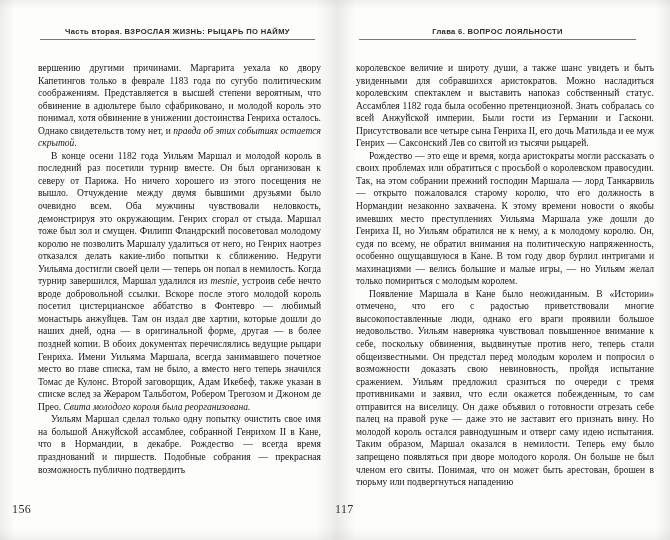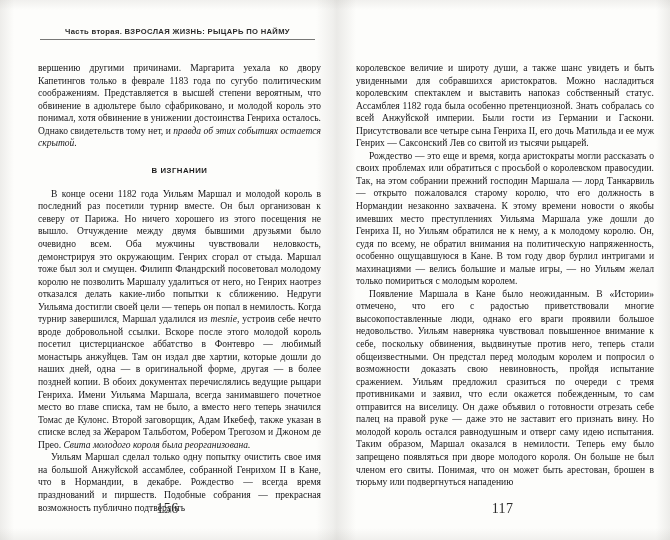--- a/index.html
+++ b/index.html
@@ -50,21 +50,21 @@
     pointer-events: none;
   }
 
   .page-half {
     position: absolute;
     top: 0;
     width: 335px;
     height: 540px;
     box-sizing: border-box;
   }
-  #page-left  { left: 0; }
+  #page-left  { left: 0; padding-left: 12px; }
   #page-right { left: 335px; }
 
   .running-head {
     text-align: center;
     font-family: "Liberation Sans", "DejaVu Sans", sans-serif;
     font-size: 7.6px;
     letter-spacing: 0.35px;
     color: #2b2b2b;
     font-weight: 600;
     white-space: nowrap;
@@ -99,23 +99,23 @@
     font-weight: 700;
     letter-spacing: 0.5px;
     color: #1d1d1d;
     margin: 16px 0 13px 0;
   }
 
   .folio {
     position: absolute;
     bottom: 23px;
     width: 100%;
-    text-align: center;
+    text-align: left;
     font-family: "Liberation Serif", "DejaVu Serif", serif;
-    font-size: 14px;
+    font-size: 12px;
     color: #2a2a2a;
     letter-spacing: 0.4px;
   }
 
   
   .head-wrap {
     position: absolute;
     top: 27px;
     left: 40px;
     right: 20px;
@@ -138,32 +138,35 @@
   <div class="page-half" id="page-left">
     <div class="head-wrap">
       <div class="running-head">Часть вторая. ВЗРОСЛАЯ ЖИЗНЬ: РЫЦАРЬ ПО НАЙМУ</div>
       <div class="head-rule"></div>
     </div>
 
     <div class="body-wrap">
       <div class="col">
         <p class="noindent"><span>вершению другими причинами. Маргарита уехала ко двору Капетингов только в феврале 1183 года по сугубо политическим соображениям. Представляется в высшей степени вероятным, что обвинение в адюльтере было сфабриковано, и молодой король это понимал, хотя обвинение в унижении достоинства Генриха осталось. Однако свидетельств тому нет, и </span><em>правда об этих событиях остается скрытой.</em></p>
 
-        <div class="section-title">В ИЗГНАНИИ</div>
 
         <p><span>В конце осени 1182 года Уильям Маршал и молодой король в последний раз посетили турнир вместе. Он был организован к северу от Парижа. Но ничего хорошего из этого посещения не вышло. Отчуждение между двумя бывшими друзьями было очевидно всем. Оба мужчины чувствовали неловкость, демонстрируя это окружающим. Генрих сгорал от стыда. Маршал тоже был зол и смущен. Филипп Фландрский посоветовал молодому королю не позволить Маршалу удалиться от него, но Генрих наотрез отказался делать какие-либо попытки к сближению. Недруги Уильяма достигли своей цели — теперь он попал в немилость. Когда турнир завершился, Маршал удалился из </span><em>mesnie</em><span>, устроив себе нечто вроде добровольной ссылки. Вскоре после этого молодой король посетил цистерцианское аббатство в Фонтевро — любимый монастырь анжуйцев. Там он издал две хартии, которые дошли до наших дней, одна — в оригинальной форме, другая — в более поздней копии. В обоих документах перечислялись ведущие рыцари Генриха. Имени Уильяма Маршала, всегда занимавшего почетное место во главе списка, там не было, а вместо него теперь значился Томас де Кулонс. Второй заговорщик, Адам Икебеф, также указан в списке вслед за Жераром Тальботом, Робером Трегозом и Джоном де Прео. </span><em>Свита молодого короля была реорганизована.</em></p>
 
         <p>Уильям Маршал сделал только одну попытку очистить свое имя на большой Анжуйской ассамблее, собранной Генрихом II в Кане, что в Нормандии, в декабре. Рождество — всегда время празднований и пиршеств. Подобные собрания — прекрасная возможность публично подтвердить</p>
       </div>
     </div>
 
     <div class="folio">156</div>
   </div>
 
   <div class="page-half" id="page-right">
+    <div class="head-wrap">
+      <div class="running-head">Глава 6. ВОПРОС ЛОЯЛЬНОСТИ</div>
+      <div class="head-rule"></div>
+    </div>
 
     <div class="body-wrap">
       <div class="col">
         <p class="noindent">королевское величие и широту души, а также шанс увидеть и быть увиденными для собравшихся аристократов. Можно насладиться королевским спектаклем и выставить напоказ собственный статус. Ассамблея 1182 года была особенно претенциозной. Знать собралась со всей Анжуйской империи. Были гости из Германии и Гаскони. Присутствовали все четыре сына Генриха II, его дочь Матильда и ее муж Генрих — Саксонский Лев со свитой из тысячи рыцарей.</p>
         <p>Рождество — это еще и время, когда аристократы могли рассказать о своих проблемах или обратиться с просьбой о королевском правосудии. Так, на этом собрании прежний господин Маршала — лорд Танкарвиль — открыто пожаловался старому королю, что его должность в Нормандии незаконно захвачена. К этому времени новости о якобы имевших место преступлениях Уильяма Маршала уже дошли до Генриха II, но Уильям обратился не к нему, а к молодому королю. Он, судя по всему, не обратил внимания на политическую напряженность, особенно ощущавшуюся в Кане. В том году двор бурлил интригами и махинациями — велись большие и малые игры, — но Уильям желал только помириться с молодым королем.</p>
         <p>Появление Маршала в Кане было неожиданным. В «Истории» отмечено, что его с радостью приветствовали многие высокопоставленные люди, однако его враги проявили большое недовольство. Уильям наверняка чувствовал повышенное внимание к себе, поскольку обвинения, выдвинутые против него, теперь стали общеизвестными. Он предстал перед молодым королем и попросил о возможности доказать свою невиновность, пройдя испытание сражением. Уильям предложил сразиться по очереди с тремя противниками и заявил, что если окажется побежденным, то сам отправится на виселицу. Он даже объявил о готовности отрезать себе палец на правой руке — даже это не заставит его признать вину. Но молодой король остался равнодушным и отверг саму идею испытания. Таким образом, Маршал оказался в немилости. Теперь ему было запрещено появляться при дворе молодого короля. Он больше не был членом его свиты. Понимая, что он может быть арестован, брошен в тюрьму или подвергнуться нападению</p>
       </div>
     </div>
 
     <div class="folio">117</div>

